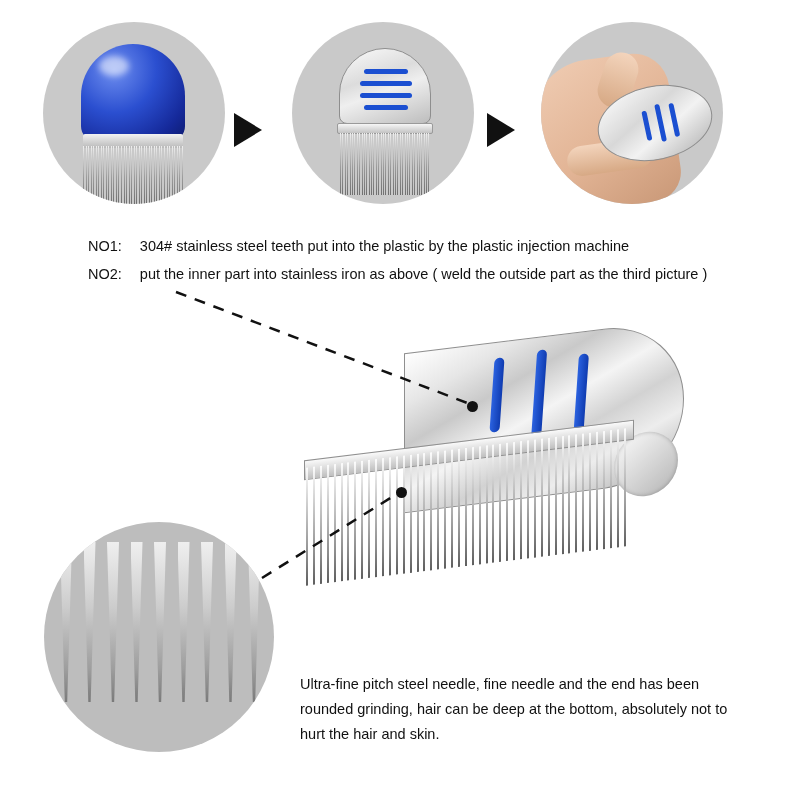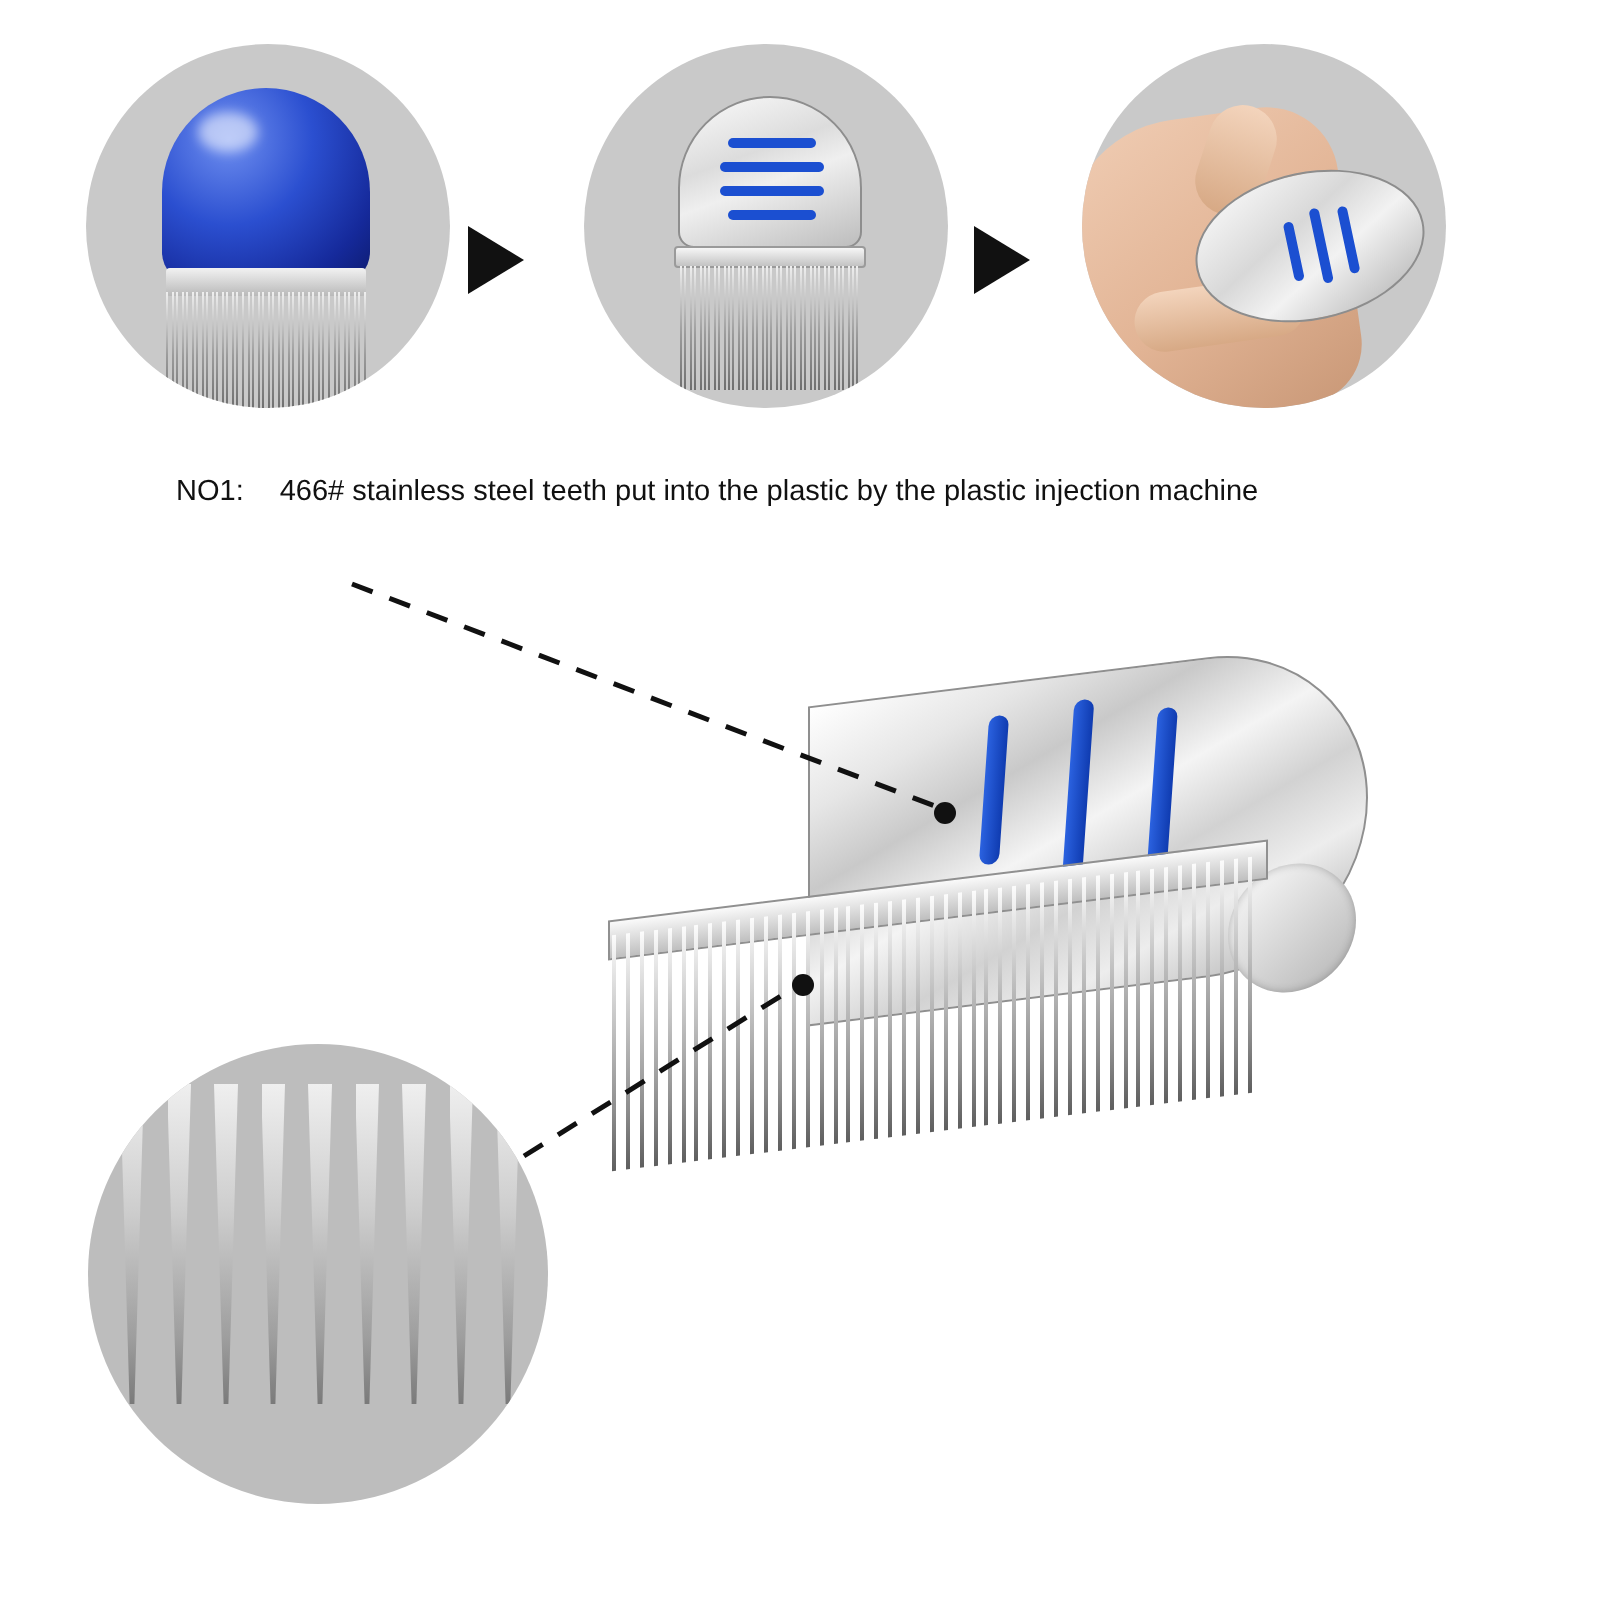--- a/index.html
+++ b/index.html
@@ -364,21 +364,24 @@
     <div class="finger" style="left:60px; top:30px; width:34px; height:56px; transform:rotate(18deg);"></div>
     <div class="finger" style="left:26px; top:120px; width:86px; height:30px; transform:rotate(-8deg);"></div>
     <div class="c3-disc">
       <div class="c3-stripe" style="left:46px; top:22px; height:30px;"></div>
       <div class="c3-stripe" style="left:60px; top:18px; height:38px;"></div>
       <div class="c3-stripe" style="left:74px; top:20px; height:34px;"></div>
     </div>
   </div>
 
   <div class="note" id="note-1">
-    <span class="lbl">NO1:</span><span>466# stainless steel teeth put into the plastic by the plastic injection machine</span>
+    <span class="lbl">NO1:</span><span>304# stainless steel teeth put into the plastic by the plastic injection machine</span>
+  </div>
+  <div class="note" id="note-2">
+    <span class="lbl">NO2:</span><span>put the inner part into stainless iron as above ( weld the outside part as the third picture )</span>
   </div>
 
   <div id="main-comb">
     <div class="main-head"></div>
     <div class="main-rim"></div>
     <div class="main-stripe" style="left:208px; top:22px; height:74px; transform:skewY(-7deg) rotate(4deg);"></div>
     <div class="main-stripe" style="left:250px; top:14px; height:92px; transform:skewY(-7deg) rotate(4deg);"></div>
     <div class="main-stripe" style="left:292px; top:18px; height:86px; transform:skewY(-7deg) rotate(4deg);"></div>
     <div class="main-band"></div>
     <div class="teeth" id="main-teeth">
@@ -446,14 +449,15 @@
       </div>
   </div>
 
   <svg id="leaders">
     <line x1="176" y1="292" x2="470" y2="404" stroke="#111" stroke-width="2.5" stroke-dasharray="11 9"></line>
     <line x1="262" y1="578" x2="400" y2="492" stroke="#111" stroke-width="2.5" stroke-dasharray="11 9"></line>
   </svg>
   <div class="dot" id="dot-head"></div>
   <div class="dot" id="dot-teeth"></div>
 
+  <div id="bottom-text">Ultra-fine pitch steel needle, fine needle and the end has been rounded grinding, hair can be deep at the bottom, absolutely not to hurt the hair and skin.</div>
 
 </div>
 
 </body></html>

